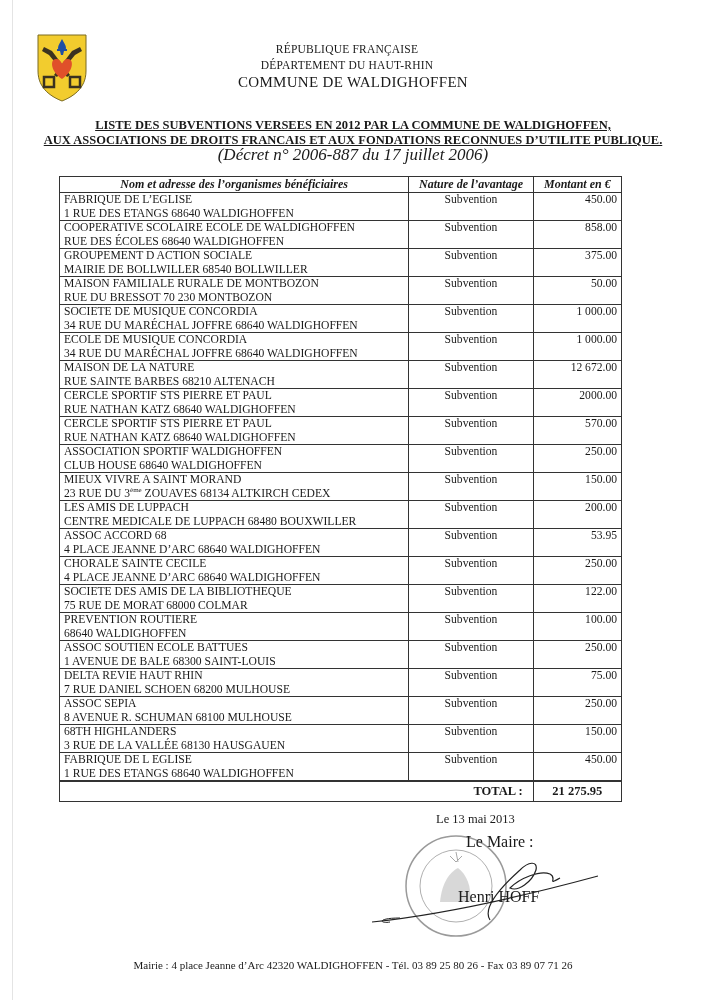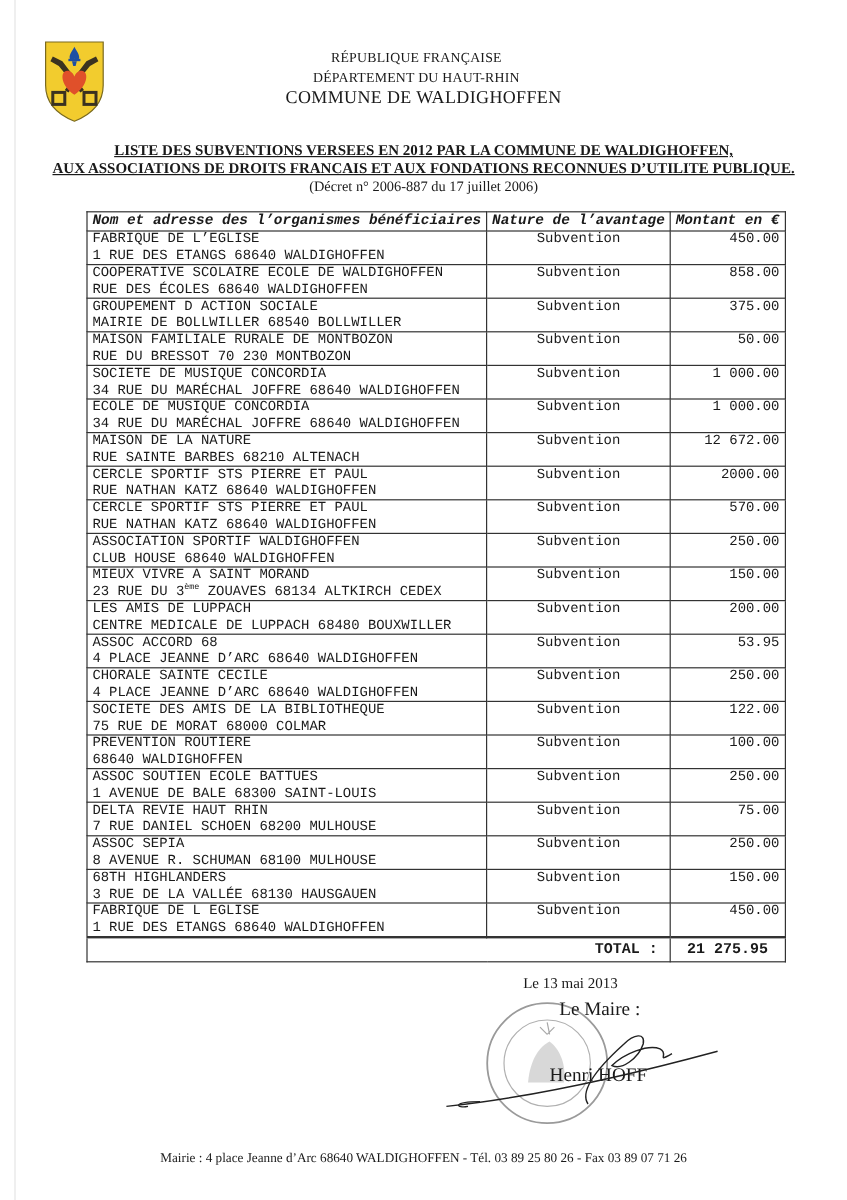--- a/index.html
+++ b/index.html
@@ -7,24 +7,24 @@
     width: 706px; height: 1000px; position: relative; overflow: hidden;
     font-family: "Liberation Serif", "DejaVu Serif", serif; color: #1a1a1a;
   }
   .left-edge { position: absolute; left: 12px; top: 0; width: 1px; height: 1000px; background: #e4e4e4; }
   .crest { position: absolute; left: 36px; top: 33px; width: 52px; height: 70px; }
   .letterhead { position: absolute; left: 0; right: 12px; top: 44px; text-align: center; line-height: 1; }
   .lh-small { font-size: 11.5px; letter-spacing: 0.2px; margin-bottom: 4px; }
   .lh-big { font-size: 15px; margin-bottom: 4px; letter-spacing: 0.3px; padding-left: 12px; }
   .title-block { position: absolute; left: 0; right: 0; top: 118px; text-align: center; }
   .title-line { font-weight: bold; font-size: 12.5px; text-decoration: underline; line-height: 15px; }
-  .decree { font-size: 12px; line-height: 14px; }
+  .decree { font-size: 17px; line-height: 14px; font-style: italic; }
   table.list {
-    position: absolute; left: 72px; top: 176px; width: 563px;
-    border-collapse: collapse; font-size: 11.6px; font-family: Liberation Mono, monospace;
+    position: absolute; left: 59px; top: 176px; width: 563px;
+    border-collapse: collapse; font-size: 11.6px;
   }
   table.list td, table.list th { border: 1px solid #333; padding: 0 4px; vertical-align: top; }
   table.list th { font-style: italic; font-weight: bold; font-size: 12px; height: 15px; line-height: 15px; white-space: nowrap; }
   th.c1 { width: 343px; }
   th.c2 { width: 116px; }
   th.c3 { width: 80px; }
   table.list td { height: 27px; line-height: 13.5px; }
   td.name div { white-space: nowrap; }
   td.nature { text-align: center; }
   td.amount { text-align: right; padding-right: 10px; }
@@ -266,14 +266,14 @@
 <div class="maire">Le Maire :</div>
 <div class="signer">Henri HOFF</div>
 
 <svg class="signature" viewBox="0 0 230 80">
   <path d="M2 74 C40 70 110 60 228 28" fill="none" stroke="#222" stroke-width="1.2"></path>
   <path d="M120 72 C112 60 130 40 150 22 C158 14 168 12 166 22 C162 34 148 44 140 40 C150 30 170 22 180 26 C188 30 176 38 190 30" fill="none" stroke="#222" stroke-width="1.2"></path>
   <path d="M20 74 C10 76 6 70 30 70" fill="none" stroke="#222" stroke-width="1"></path>
 </svg>
 
 <div class="footer">
-  <div>Mairie : 4 place Jeanne d’Arc 68640 WALDIGHOFFEN - Tél. 03 89 25 80 26 - Fax 03 89 07 71 26</div>
+  <div>Mairie : 4 place Jeanne d’Arc 42320 WALDIGHOFFEN - Tél. 03 89 25 80 26 - Fax 03 89 07 71 26</div>
 </div>
 
 </body></html>

